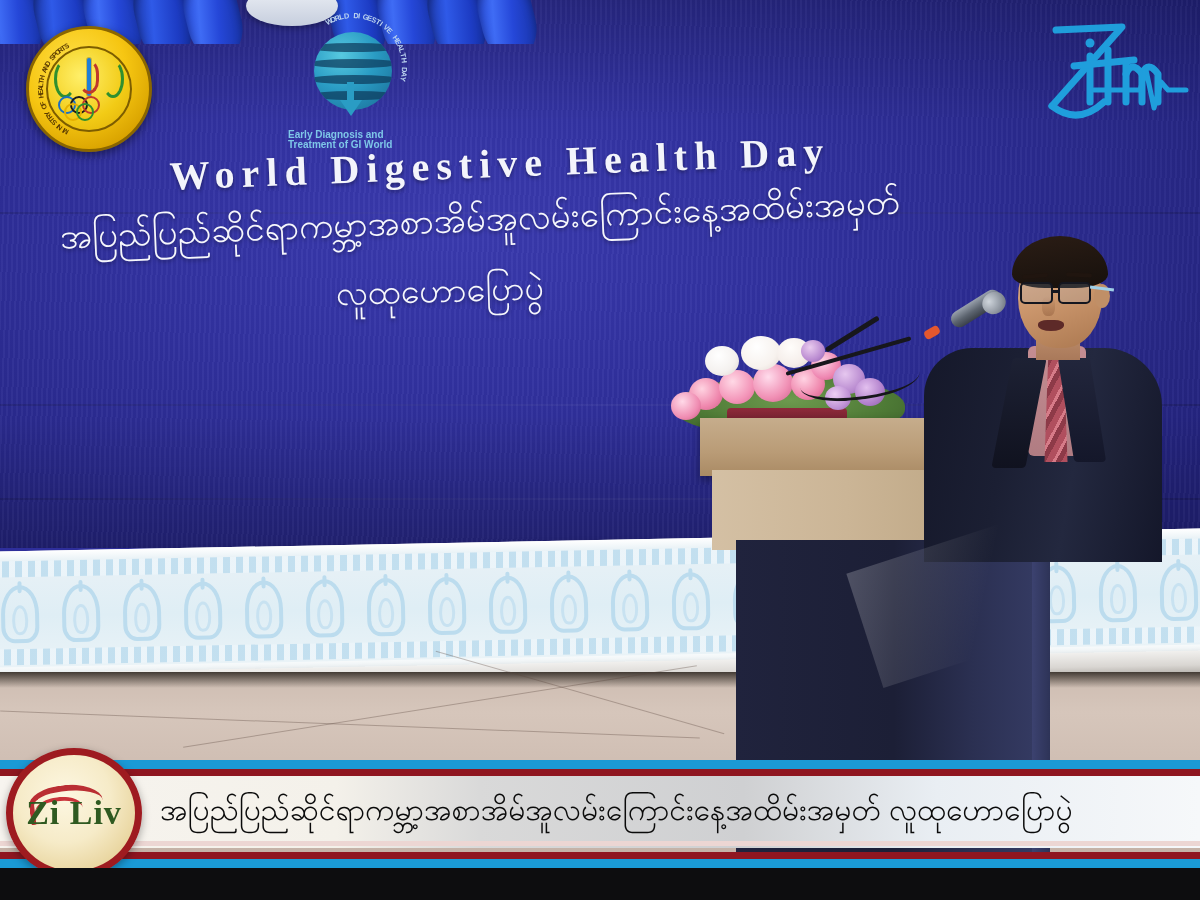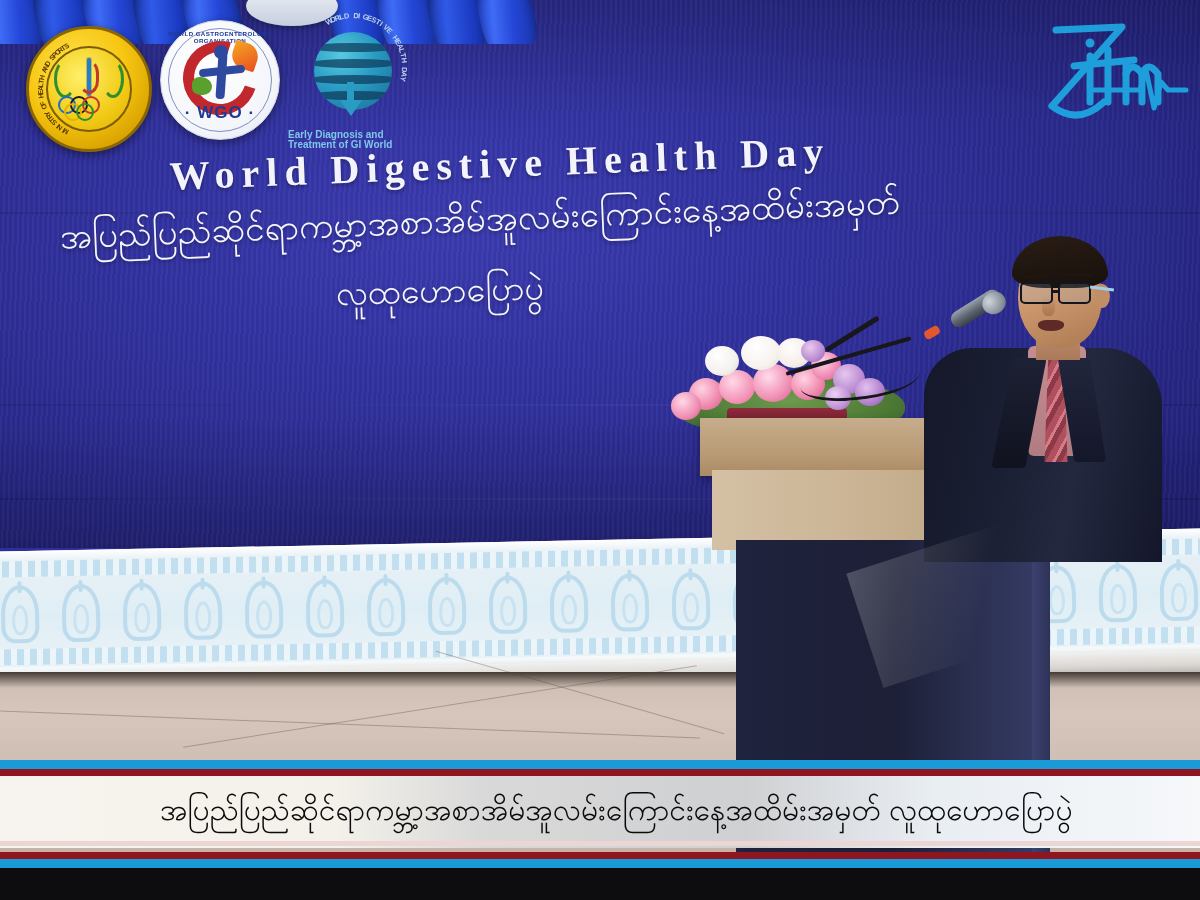--- a/index.html
+++ b/index.html
@@ -485,33 +485,20 @@
           <span style="transform: rotate(305.429deg) translate(-2px, -52px);"> </span>
           <span style="transform: rotate(309.857deg) translate(-2px, -52px);">S</span>
           <span style="transform: rotate(314.286deg) translate(-2px, -52px);">P</span>
           <span style="transform: rotate(318.714deg) translate(-2px, -52px);">O</span>
           <span style="transform: rotate(323.143deg) translate(-2px, -52px);">R</span>
           <span style="transform: rotate(327.571deg) translate(-2px, -52px);">T</span>
           <span style="transform: rotate(332deg) translate(-2px, -52px);">S</span>
         </div>
       </div>
 
-    <div class="logo-wgo">
-      <div class="ring"></div>
-      <div class="arc-lbl">WORLD GASTROENTEROLOGY ORGANISATION</div>
-      <div class="c-red"></div>
-      <div class="flame"></div>
-      <div class="fig">
-          <div class="arms"></div>
-          <div class="body"></div>
-          <div class="head"></div>
-        </div>
-      <div class="green"></div>
-      <div class="wgo-txt">· WGO ·</div>
-    </div>
 
     <div class="logo-wdhd">
       <div class="ring-txt">
           <span style="transform: rotate(-28deg) translate(-3px, -56px);">W</span>
           <span style="transform: rotate(-22.72deg) translate(-3px, -56px);">O</span>
           <span style="transform: rotate(-17.44deg) translate(-3px, -56px);">R</span>
           <span style="transform: rotate(-12.16deg) translate(-3px, -56px);">L</span>
           <span style="transform: rotate(-6.88deg) translate(-3px, -56px);">D</span>
           <span style="transform: rotate(-1.6deg) translate(-3px, -56px);"> </span>
           <span style="transform: rotate(3.68deg) translate(-3px, -56px);">D</span>
@@ -753,16 +740,21 @@
     <div class="stripe cyan-top"></div>
     <div class="stripe red-top"></div>
     <div class="bodybar">
       <div class="cap-text">အပြည်ပြည်ဆိုင်ရာကမ္ဘာ့အစာအိမ်အူလမ်းကြောင်းနေ့အထိမ်းအမှတ် လူထုဟောပြောပွဲ</div>
       <div class="pinkline"></div>
     </div>
     <div class="stripe red-bot"></div>
     <div class="stripe cyan-bot"></div>
   </div>
 
+  <div class="ziliv">
+    <div class="leaf"></div>
+    <div class="leaf2"></div>
+    <div class="txt">Zi Liv</div>
+  </div>
 
   <div class="bottom-strip"></div>
 
 </div>
 
 </body></html>

